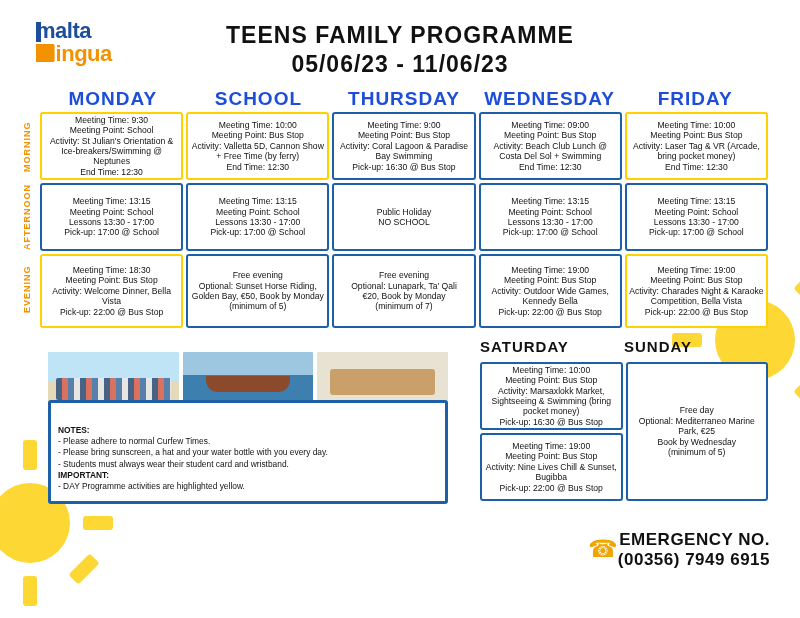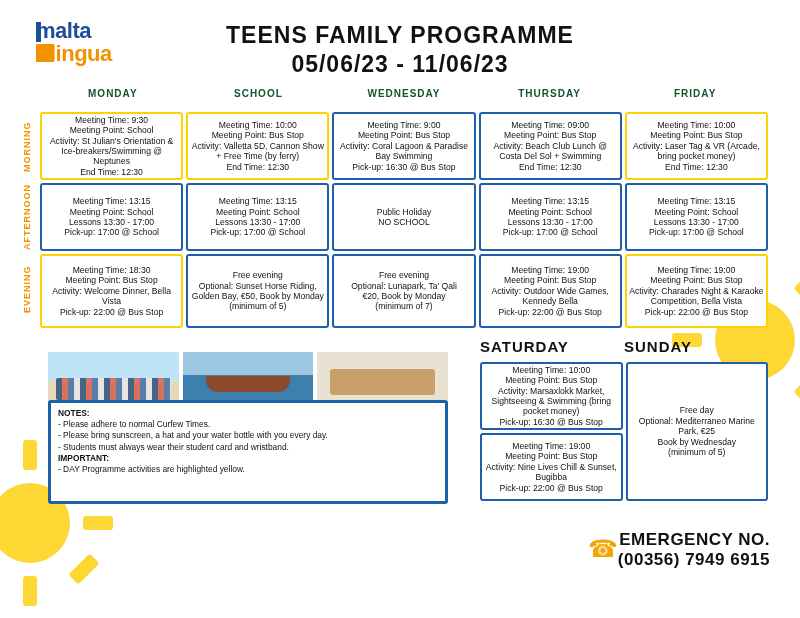--- a/index.html
+++ b/index.html
@@ -56,22 +56,22 @@
   .title .line2 {
     font-size:23px; font-weight:bold; color:#111; letter-spacing:1px; margin-top:2px;
   }
 
   
   .daynames {
     position:absolute; left:40px; top:88px; width:728px; height:22px;
     display:flex;
   }
   .daynames > div {
-    flex:1 1 0; text-align:center; font-size:10px; font-weight:bold;
-    letter-spacing:1px; color:#14532d;
+    flex:1 1 0; text-align:center; font-size:19px; font-weight:bold;
+    letter-spacing:1px; color:#1d4ed8;
   }
 
   .row-labels { position:absolute; left:22px; top:112px; width:16px; height:208px; }
   .rowlabel {
     position:absolute; left:0; width:16px;
     font-size:9px; font-weight:bold; color:#f39200; letter-spacing:1px;
     writing-mode:vertical-rl; transform:rotate(180deg);
     text-align:center;
   }
   #lbl-morning   { top:2px;   height:66px; }
@@ -137,21 +137,21 @@
   }
   #photo-craft::after {
     content:""; position:absolute; left:10%; top:32%; width:80%; height:26px;
     background:#c9a06a; border-radius:3px;
   }
 
   
   .notes {
     position:absolute; left:48px; top:400px; width:400px; height:104px;
     border:3px solid #1d5fa8; border-radius:3px; background:#fff;
-    padding:5px 7px; font-size:8.4px; line-height:1.33; color:#111;
+    padding:22px 7px; font-size:8.4px; line-height:1.33; color:#111;
   }
   .notes p { margin:0; }
   .notes .hdr { font-weight:bold; }
 
   
   .emergency {
     position:absolute; right:30px; bottom:48px; text-align:right;
   }
   .emergency .em-title { font-size:17px; font-weight:bold; color:#111; letter-spacing:0.5px;}
   .emergency .em-num { font-size:17px; font-weight:bold; color:#111; letter-spacing:0.5px;}
@@ -194,22 +194,22 @@
 </div>
 
 <div class="title">
   <div class="line1">TEENS FAMILY PROGRAMME</div>
   <div class="line2">05/06/23 - 11/06/23</div>
 </div>
 
 <div class="daynames">
   <div>MONDAY</div>
   <div>SCHOOL</div>
+  <div>THURSDAY</div>
   <div>WEDNESDAY</div>
-  <div>THURSDAY</div>
   <div>FRIDAY</div>
 </div>
 
 <div class="row-labels">
   <div class="rowlabel" id="lbl-morning">MORNING</div>
   <div class="rowlabel" id="lbl-afternoon">AFTERNOON</div>
   <div class="rowlabel" id="lbl-evening">EVENING</div>
 </div>
 
 <div class="grid">

